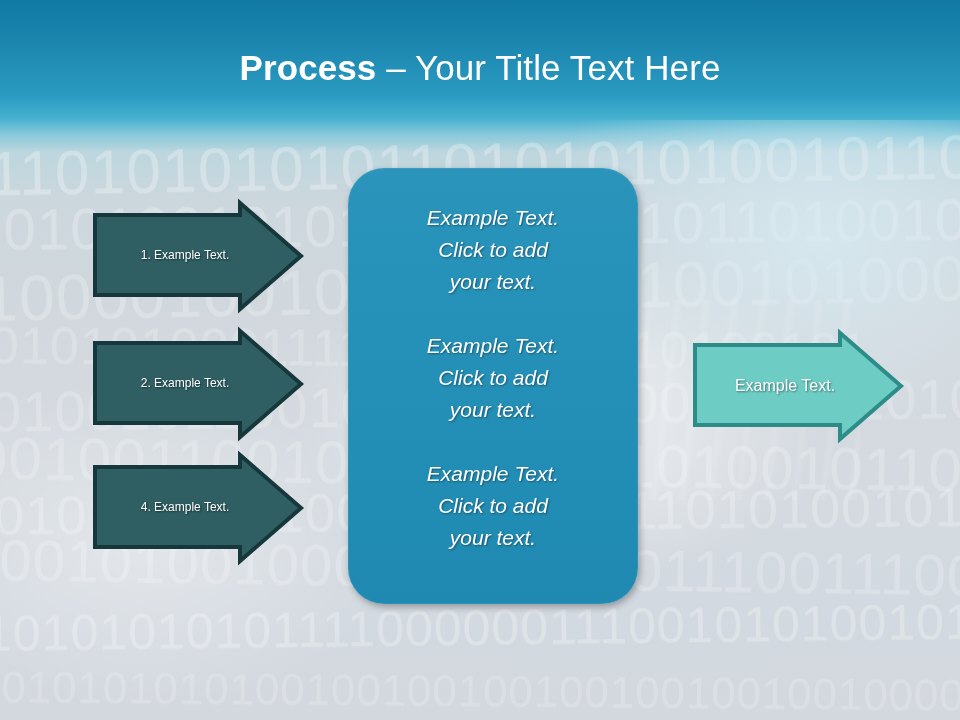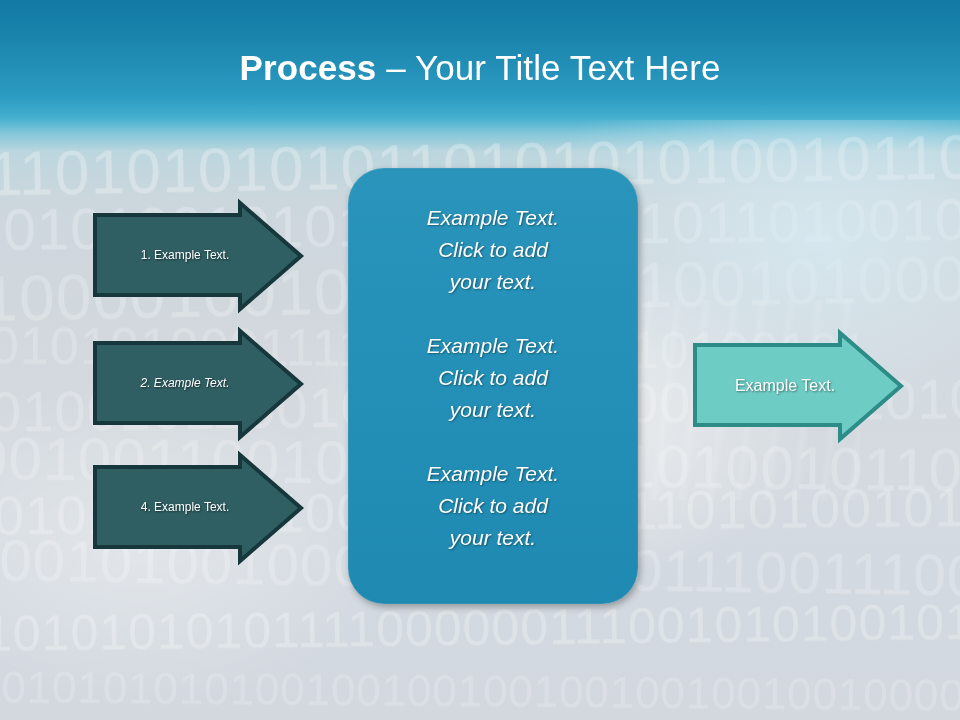--- a/index.html
+++ b/index.html
@@ -203,21 +203,21 @@
     <svg width="216" height="116" viewBox="0 0 216 116">
       <polygon points="5,17 150,17 150,5 211,58 150,111 150,97 5,97" fill="#2F5F63" stroke="#16383C" stroke-width="4" stroke-linejoin="miter"></polygon>
     </svg>
     <div class="alabel" style="top:46px;">1. Example Text.</div>
   </div>
 
   <div class="arrow" style="left:90px; top:326px; width:216px; height:116px;">
     <svg width="216" height="116" viewBox="0 0 216 116">
       <polygon points="5,17 150,17 150,5 211,58 150,111 150,97 5,97" fill="#2F5F63" stroke="#16383C" stroke-width="4" stroke-linejoin="miter"></polygon>
     </svg>
-    <div class="alabel" style="top:46px;font-style:italic;">2. Example Text.</div>
+    <div class="alabel" style="top:46px;">2. Example Text.</div>
   </div>
 
   <div class="arrow" style="left:90px; top:450px; width:216px; height:116px;">
     <svg width="216" height="116" viewBox="0 0 216 116">
       <polygon points="5,17 150,17 150,5 211,58 150,111 150,97 5,97" fill="#2F5F63" stroke="#16383C" stroke-width="4" stroke-linejoin="miter"></polygon>
     </svg>
     <div class="alabel" style="top:46px;">4. Example Text.</div>
   </div>
 
   <div class="centerbox">

